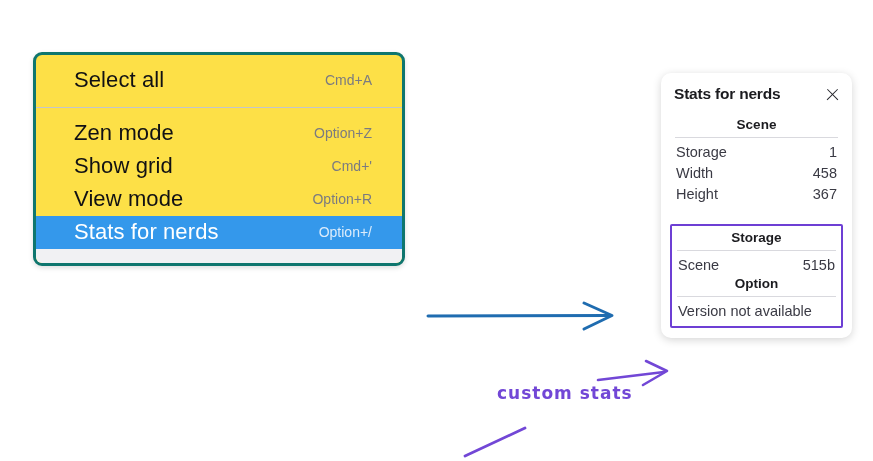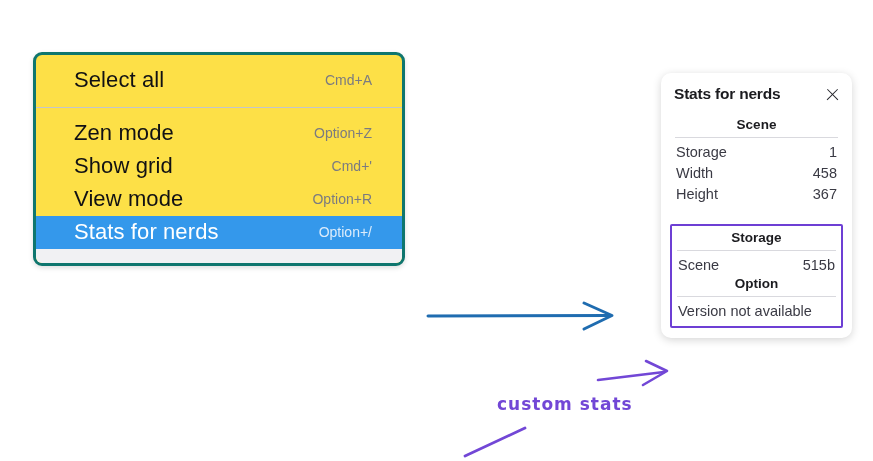--- a/index.html
+++ b/index.html
@@ -136,21 +136,21 @@
     padding: 3px 17px 2px 5px;
     white-space: nowrap;
   }
 
   
   #blue-arrow { position: absolute; left: 424px; top: 298px; }
   #purple-anno { position: absolute; left: 440px; top: 358px; }
   .anno-text {
     position: absolute;
     left: 497px;
-    top: 394px;
+    top: 383px;
     font-family: "DejaVu Sans", sans-serif;
     font-size: 17px;
     font-weight: bold;
     color: #7247d6;
     letter-spacing: 1px;
     white-space: nowrap;
   }
 </style>
 </head>
 <body>

